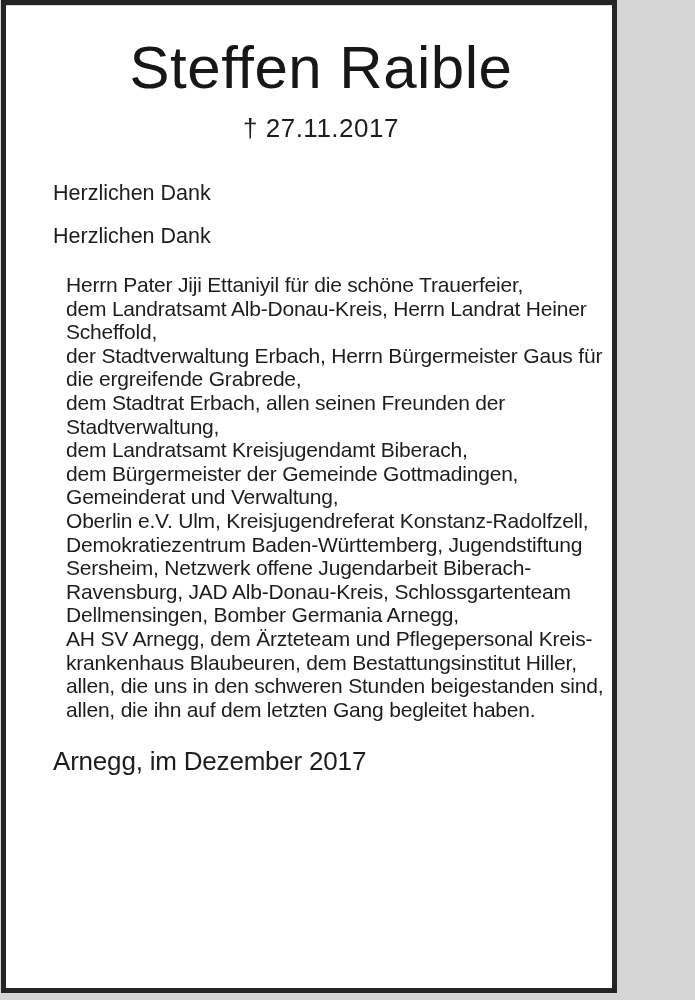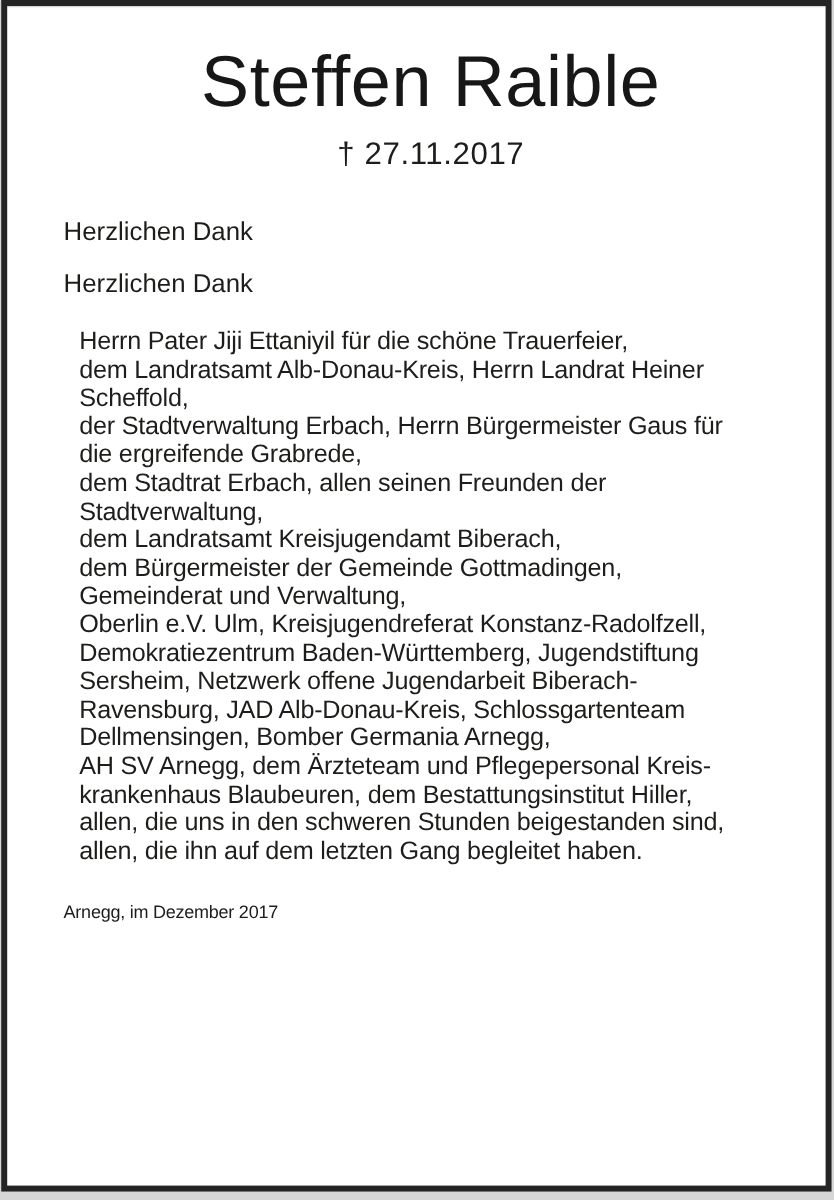--- a/index.html
+++ b/index.html
@@ -13,21 +13,21 @@
     width: 695px;
     height: 1000px;
     position: relative;
     overflow: hidden;
   }
   .card {
     box-sizing: border-box;
     position: absolute;
     left: 1px;
     top: 0;
-    width: 692px;
+    width: 616px;
     height: 993px;
     background: #ffffff;
     border: 5px solid #242424;
     box-shadow: inset 0 1px 0 #d8d8d8;
     padding: 0 16px 0 40px;
     color: #1d1d1b;
     overflow: hidden;
   }
   .deceased-name {
     font-size: 60px;
@@ -68,21 +68,21 @@
   .signature {
     font-size: 21px;
     line-height: 23.6px;
     margin-top: 28px;
     text-align: right;
     white-space: pre-line;
     padding-right: 6px;
     letter-spacing: -0.2px;
   }
   .place-date {
-    font-size: 15px;
+    font-size: 26px;
     line-height: 24px;
     margin: 28px 0 0 7px;
     letter-spacing: -0.2px;
   }
 </style>
 </head>
 <body>
 
 <div class="page">
   <div class="card">

